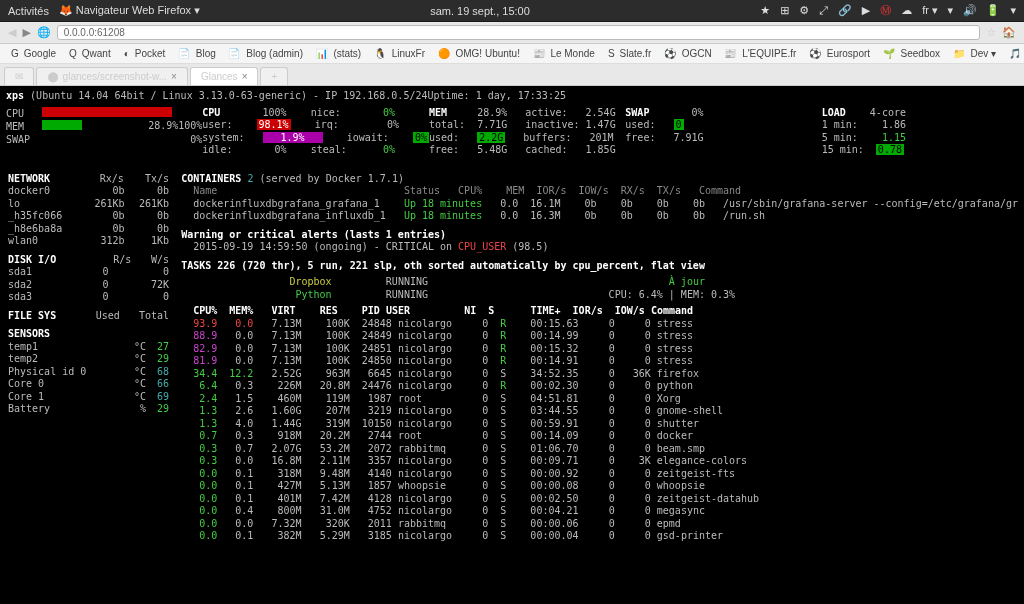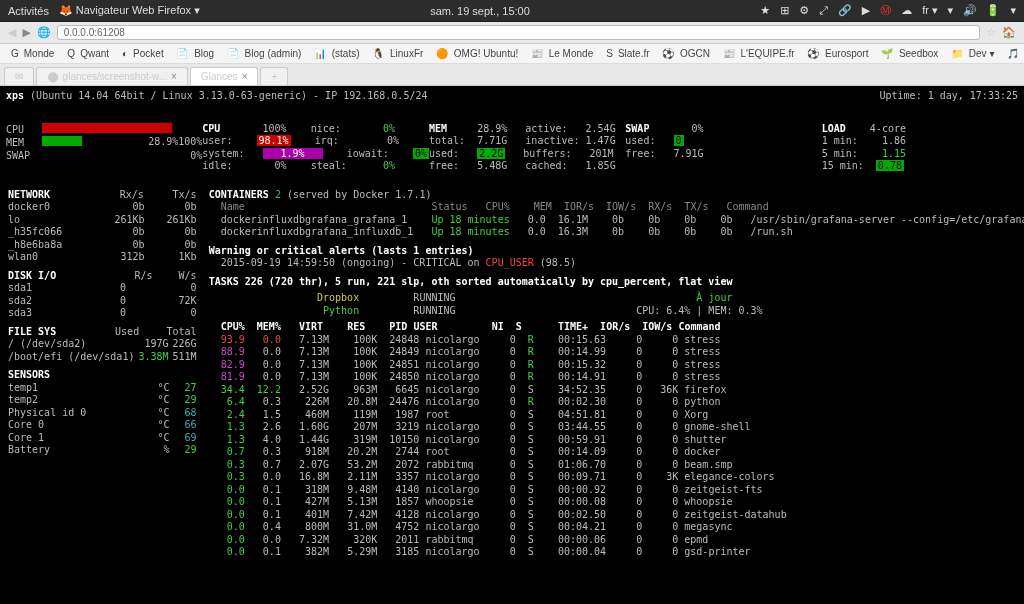--- a/index.html
+++ b/index.html
@@ -9,21 +9,21 @@
 .top-panel .right span { font-size: 11px; }
 .browser-chrome { background: #e8e8e8; height: 22px; display: flex; align-items: center; gap: 6px; padding: 0 8px; font-family: sans-serif; font-size: 11px; border-bottom: 1px solid #ccc; }
 .url-bar { flex: 1; background: #fff; border: 1px solid #bbb; border-radius: 3px; padding: 1px 6px; color: #666; font-size: 10px; }
 .bookmarks { background: #f5f5f5; height: 20px; display: flex; align-items: center; gap: 4px; padding: 0 8px; font-family: sans-serif; font-size: 10px; color: #444; border-bottom: 1px solid #ddd; overflow: hidden; }
 .bookmarks span { display: inline-flex; align-items: center; gap: 2px; padding: 0 3px; cursor: pointer; white-space: nowrap; }
 .tabs { background: #e8e8e8; height: 22px; display: flex; align-items: flex-end; padding: 0 4px; font-family: sans-serif; font-size: 10px; border-bottom: 1px solid #ccc; }
 .tab { background: #f0f0f0; border: 1px solid #ccc; border-bottom: none; padding: 3px 10px; margin-right: 2px; display: flex; align-items: center; gap: 4px; border-radius: 3px 3px 0 0; }
 .tab.active { background: #fff; }
 .tab .close { color: #888; }
 .terminal { background: #000; color: #bbb; padding: 4px 6px; height: calc(604px - 86px); overflow: hidden; line-height: 1.25; }
-.header-line { display: flex; justify-content: space-between; margin-bottom: 20px; }
+.header-line { display: flex; margin-bottom: 4px; }
 .fg-cyan { color: #4aa; }
 .fg-green { color: #4c4; }
 .fg-yellow { color: #cc4; }
 .fg-red { color: #e44; }
 .fg-magenta { color: #c4c; }
 .bg-red { background: #c00; color: #fff; padding: 0 2px; }
 .bg-green { background: #0a0; color: #000; padding: 0 2px; }
 .bg-magenta { background: #a0a; color: #fff; padding: 0 18px; }
 .bar-red { display: inline-block; height: 10px; background: #c00; }
 .bar-green { display: inline-block; height: 10px; background: #0a0; }
@@ -70,21 +70,21 @@
 <div class="browser-chrome">
   <span>◀</span>
   <span class="dim">▶</span>
   <span>🌐</span>
   <div class="url-bar">0.0.0.0:61208</div>
   <span>☆</span>
   <span>🏠</span>
 </div>
 
 <div class="bookmarks">
-  <span>G <span>Monde</span></span>
+  <span>G <span>Google</span></span>
   <span>Q <span>Qwant</span></span>
   <span>◐ <span>Pocket</span></span>
   <span>📄 <span>Blog</span></span>
   <span>📄 <span>Blog (admin)</span></span>
   <span>📊 <span>(stats)</span></span>
   <span>🐧 <span>LinuxFr</span></span>
   <span>🟠 <span>OMG! Ubuntu!</span></span>
   <span>📰 <span>Le Monde</span></span>
   <span>S <span>Slate.fr</span></span>
   <span>⚽ <span>OGCN</span></span>
@@ -232,36 +232,20 @@
         </table>
       <div style="height:6px"></div>
       <table class="mini">
         <tbody>
             <tr>
               <td class="section-title">FILE SYS</td>
               <td class="r">Used</td>
               <td class="r">Total</td>
             </tr>
       </tbody>
-        </table>
-      <table class="mini" id="fs-rows">
-          <tbody>
-            <tr>
-              <td>/ (/dev/sda2)</td>
-              <td class="r ">197G</td>
-              <td class="r">226G</td>
-            </tr>
-          </tbody>
-          <tbody>
-            <tr>
-              <td>/boot/efi (/dev/sda1)</td>
-              <td class="r fg-green">3.38M</td>
-              <td class="r">511M</td>
-            </tr>
-          </tbody>
         </table>
       <div style="height:6px"></div>
       <table class="mini">
         <tbody>
             <tr>
               <td class="section-title">SENSORS</td>
               <td></td>
               <td></td>
             </tr>
       </tbody>

